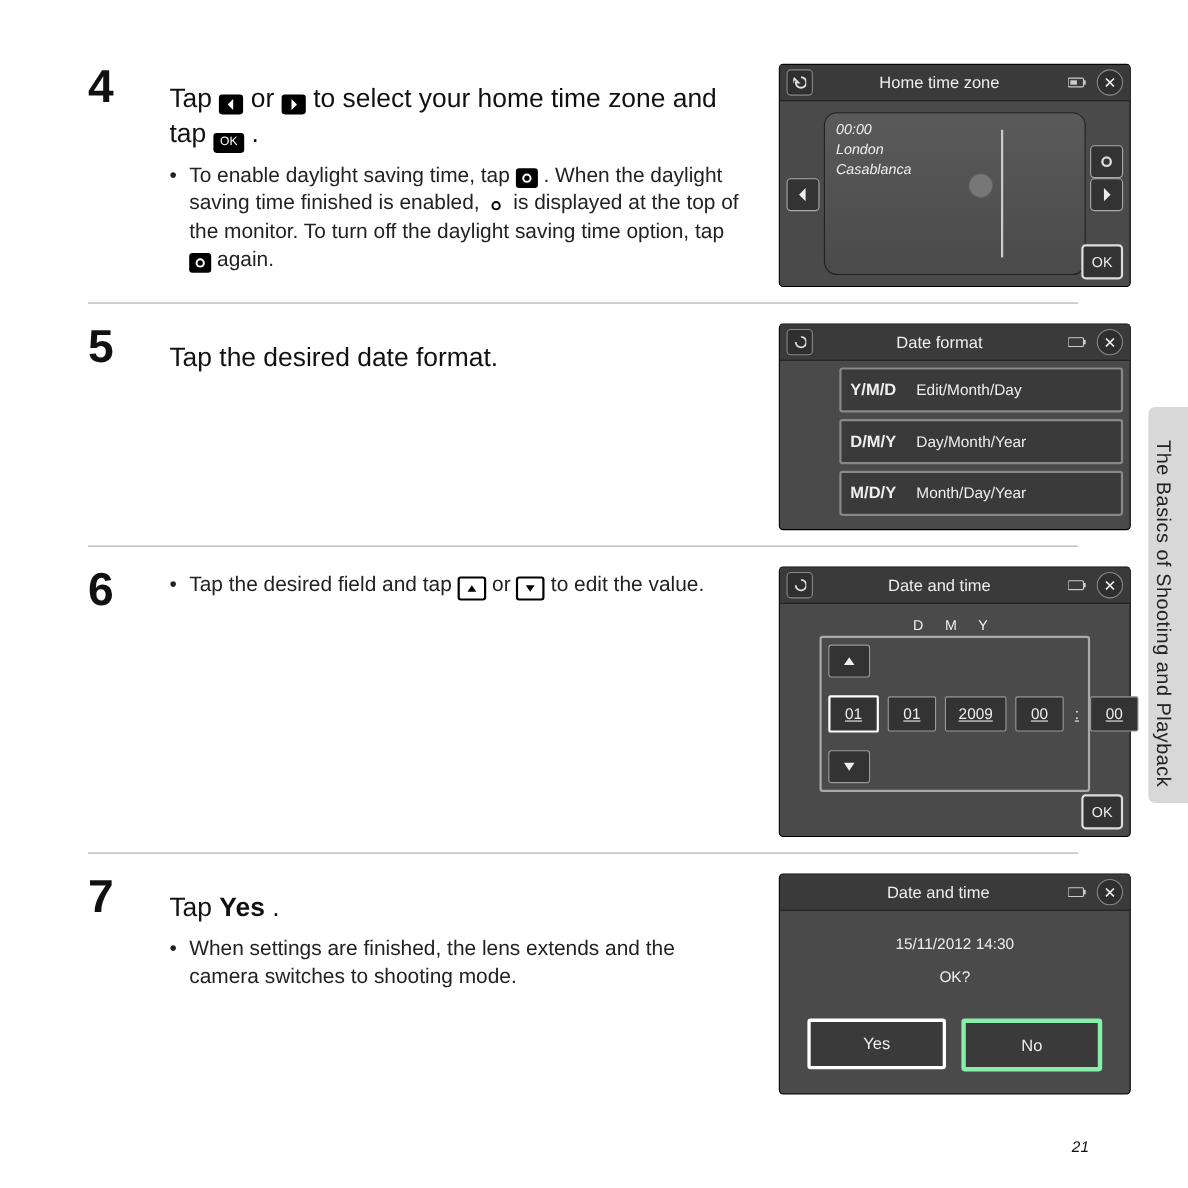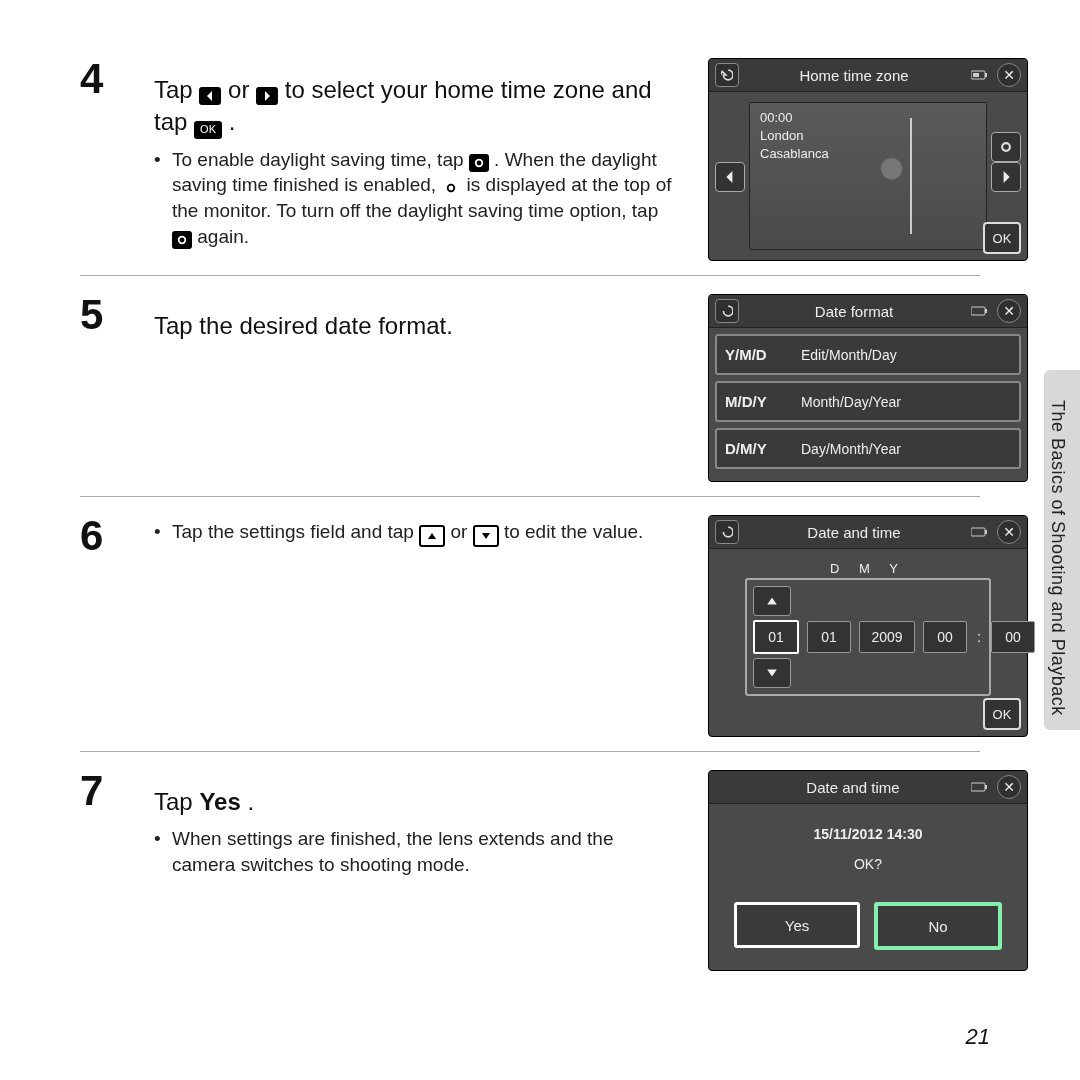--- a/index.html
+++ b/index.html
@@ -25,71 +25,71 @@
   .tb-title { flex:1; text-align:center; font-size:15px; }
   .tb-btn { width:22px; height:22px; border:1px solid #888; border-radius:4px;
     display:flex; align-items:center; justify-content:center; background:#2f2f2f; }
   .tb-btn.round { border-radius:50%; }
   .tb-btn.noborder { border:none; background:transparent; }
   .body1 { position:relative; height:168px; }
   .map {
     position:absolute; inset:10px 40px 10px 40px; background:
       radial-gradient(circle at 60% 45%, #777 0 6%, transparent 7%),
       linear-gradient(#5a5a5a,#4a4a4a);
-    border:1px solid #222; border-radius:2px; overflow:hidden;
+    border:1px solid #222; border-radius:12px; overflow:hidden;font-style:italic;
   }
   .map::after{ content:""; position:absolute; left:68%; top:10%; width:2px; height:80%; background:#ccc; }
   .maptxt { position:absolute; left:10px; top:6px; font-size:13px; line-height:1.4; }
   .sidebtn { position:absolute; width:28px; height:28px; border:1px solid #aaa; border-radius:4px;
     background:#333; display:flex; align-items:center; justify-content:center; }
   .sidebtn svg{width:12px;height:12px;fill:#eee;}
   .ok { position:absolute; right:6px; bottom:6px; width:34px; height:28px;
     border:2px solid #ddd; border-radius:4px; background:#333; font-size:13px;
     display:flex; align-items:center; justify-content:center; }
   .dstbtn { position:absolute; right:6px; top:40px; width:28px; height:28px;
     border:1px solid #aaa; border-radius:4px; background:#333; display:flex; align-items:center; justify-content:center;}
   
   .rows { padding:6px; }
-  .drow { display:flex; align-items:flex-end; gap:18px; padding:10px 8px;
-    border:2px solid #888; border-radius:3px; margin-bottom:6px; background:#3a3a3a; }
+  .drow { display:flex; align-items:flex-start; gap:2px; padding:10px 8px;
+    border:2px solid #888; border-radius:3px; margin-bottom:6px; background:#3a3a3a;margin-left:48px; }
   .drow .k { width:58px; font-weight:bold; font-size:15px; }
   .drow .v { font-size:14px; }
   
   .dtbody { padding:8px 10px 40px 10px; }
   .dmy { text-align:center; font-size:13px; letter-spacing:8px; margin:4px 0 2px 0;}
-  .editor { border:2px solid #aaa; border-radius:3px; padding:6px; display:flex; flex-direction:column; gap:4px;
-    width:230px; margin:0 auto; align-items:flex-start;}
+  .editor { border:2px solid #aaa; border-radius:3px; padding:6px; display:flex; flex-direction:column; gap:16px;
+    width:230px; margin:0 auto; align-items:flex-start;text-decoration:underline;}
   .arrowcell{ width:36px; height:28px; border:1px solid #999; border-radius:3px; background:#333;
     display:flex;align-items:center;justify-content:center;}
   .vals { display:flex; gap:8px; align-items:center; font-size:14px;}
   .cell { width:42px; height:30px; border:1px solid #999; border-radius:2px; background:#333;
     display:flex;align-items:center;justify-content:center;}
   .cell.sel { border:2px solid #fff; }
   .sep { width:8px; text-align:center; }
   
   .confirm { padding:14px 10px 10px 10px; text-align:center; }
-  .confirm .dt { font-size:14px; margin:8px 0 14px 0;font-weight:bold; }
+  .confirm .dt { font-size:14px; margin:8px 0 14px 0; }
   .yn { display:flex; gap:14px; justify-content:center; margin-top:30px; margin-bottom:10px;}
   .yn .b { width:120px; height:40px; border:4px solid #86efac; border-radius:3px; background:#3a3a3a;
     display:flex;align-items:center;justify-content:center; font-size:15px;}
   .yn .b.yes { border:3px solid #fff; }
   
   .pill { display:inline-flex; width:22px; height:18px; background:#000; color:#fff;
     align-items:center; justify-content:center; border-radius:3px; vertical-align:-3px; font-size:11px;}
   .pill.wide{width:28px;}
   .pill svg{width:10px;height:10px;fill:#fff;}
   .pill.out { background:#fff; color:#000; border:2px solid #000; }
   .dsticon{display:inline-flex;width:20px;height:18px;background:#000;border-radius:3px;
     align-items:center;justify-content:center;vertical-align:-3px;}
   .dsticon.inv{background:#fff;}
   .sidelabel { position:absolute; right:12px; top:400px; writing-mode:vertical-rl;
     font-size:18px; letter-spacing:0.5px; color:#222; }
   .thumbtab { position:absolute; right:0; top:370px; width:36px; height:360px;
     background:#d8d8d8; border-radius:6px 0 0 6px; }
-  .pagenum { position:absolute; right:90px; bottom:30px; font-style:italic; font-size:22px; }
+  .pagenum { position:absolute; right:90px; bottom:30px; font-style:italic; font-size:14px; }
 </style>
 </head>
 <body>
 
 <div class="thumbtab"></div>
 <div class="sidelabel">The Basics of Shooting and Playback</div>
 
 <div class="page">
 
   <div class="step">
@@ -206,37 +206,37 @@
               </svg>
             </div>
           <div class="tb-btn round">✕</div>
         </div>
         <div class="rows">
           <div class="drow">
             <div class="k">Y/M/D</div>
             <div class="v">Edit/Month/Day</div>
           </div>
           <div class="drow">
+            <div class="k">D/M/Y</div>
+            <div class="v">Day/Month/Year</div>
+          </div>
+          <div class="drow">
             <div class="k">M/D/Y</div>
             <div class="v">Month/Day/Year</div>
-          </div>
-          <div class="drow">
-            <div class="k">D/M/Y</div>
-            <div class="v">Day/Month/Year</div>
           </div>
         </div>
       </div>
     </div>
   </div>
 
   <div class="step">
     <div class="num">6</div>
     <div class="txtcol">
       <div class="bullet">
-        <span>Tap the settings field and tap </span>
+        <span>Tap the desired field and tap </span>
         <span class="pill out">
             <svg viewBox="0 0 10 10">
               <path d="M5 2 L9 8 L1 8 Z" fill="#000"></path>
             </svg>
           </span>
         <span> or </span>
         <span class="pill out">
             <svg viewBox="0 0 10 10">
               <path d="M1 2 L9 2 L5 8 Z" fill="#000"></path>
             </svg>

